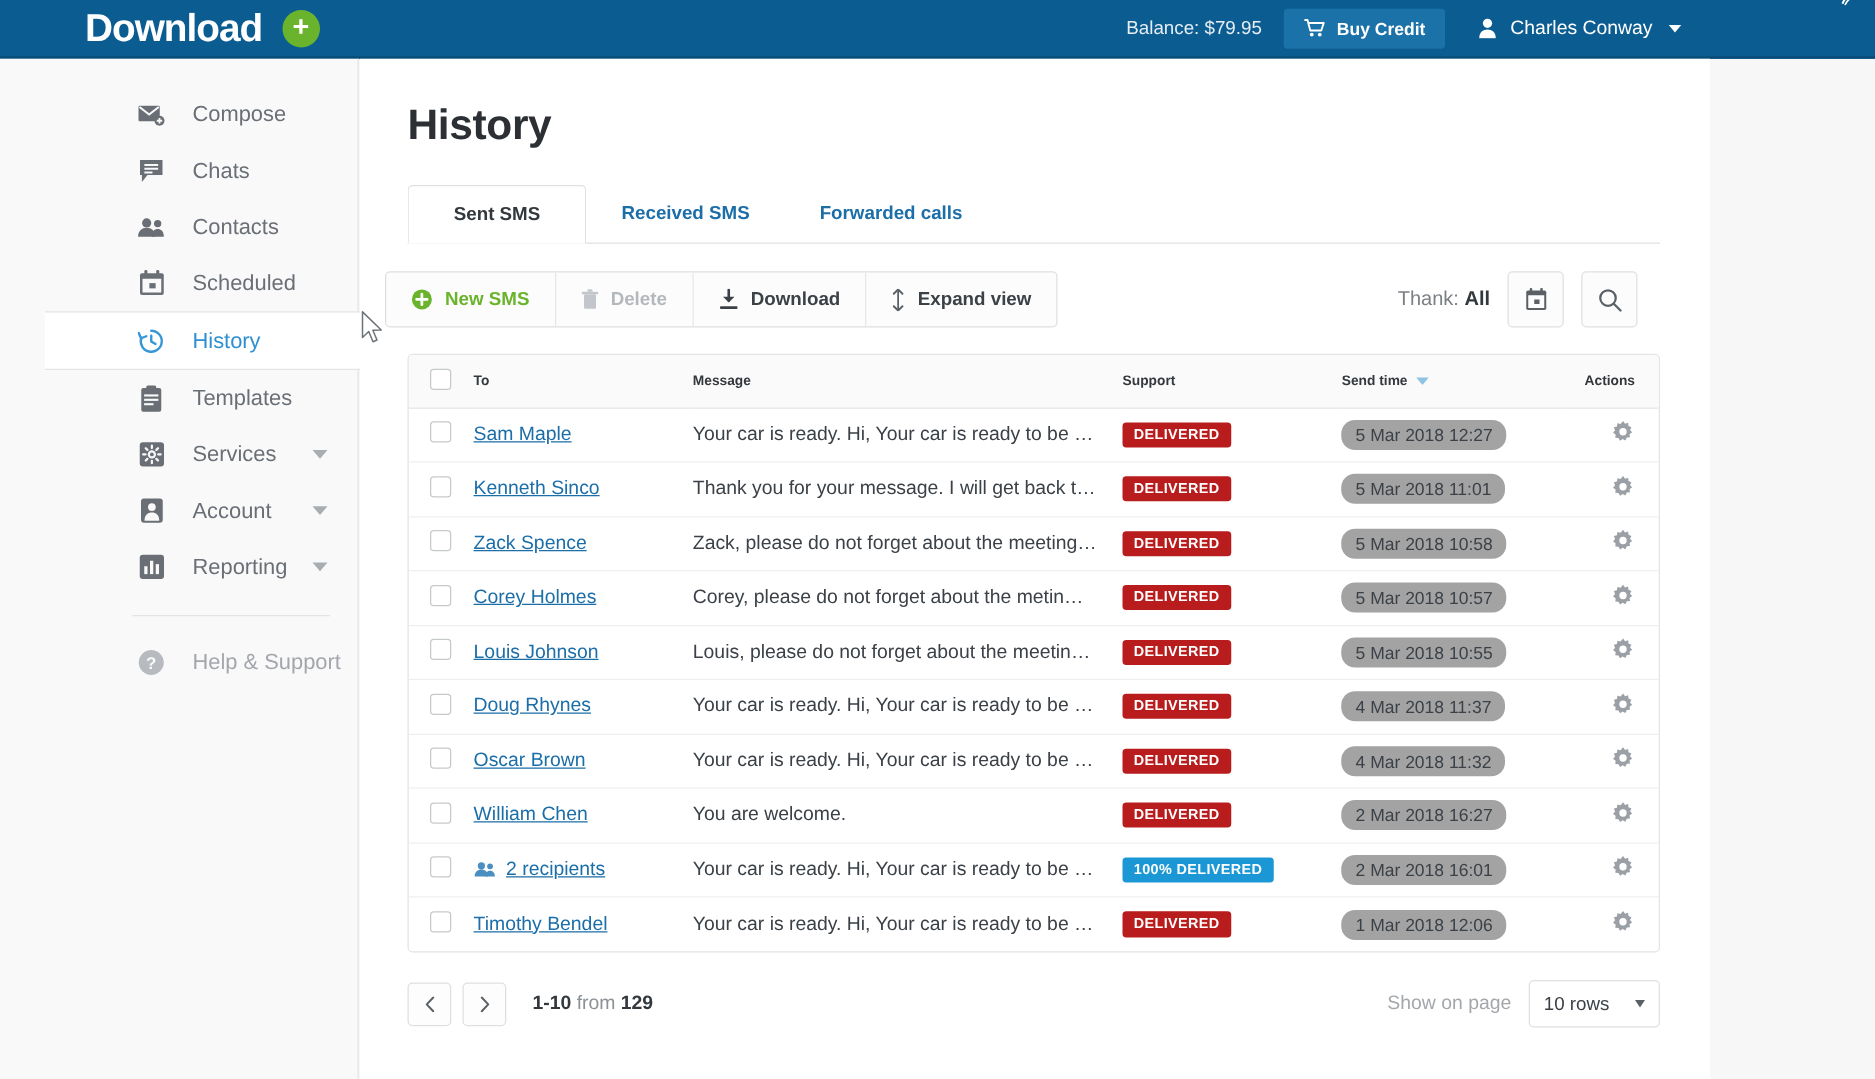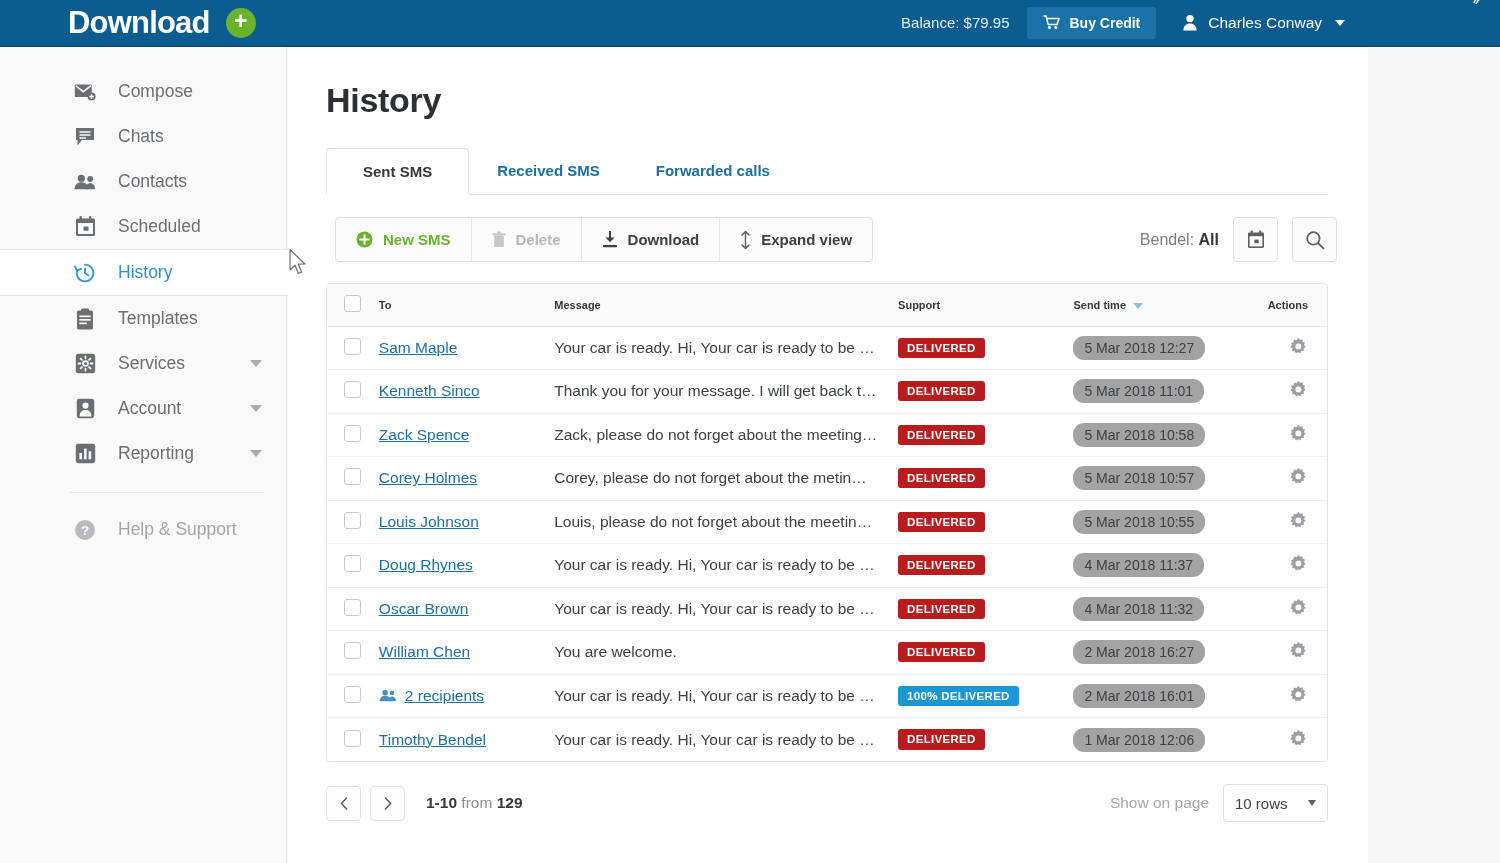--- a/index.html
+++ b/index.html
@@ -58,21 +58,21 @@
     margin-left: 3px;
   }
 
   
   .sidebar {
     position: absolute; top: 47px; left: 0;
     width: 287px; height: 816px;
     background: #f9f9fa;
     border-right: 1px solid #e4e4e6;
   }
-  .nav { padding-top: 22px; }
+  .nav { padding-top: 22px; margin-left: 36px; }
   .nav-item {
     position: relative;
     display: flex; align-items: center;
     height: 45px; padding-left: 70px;
     color: #6a6f75; font-size: 17.5px;
     cursor: pointer;
   }
   .nav-item .nav-icon {
     position: absolute; left: 74px;
     width: 22px; height: 22px;
@@ -133,21 +133,21 @@
     background: #ffffff;
     border: 1px solid #e0e1e3;
     border-bottom: 1px solid #ffffff;
     border-radius: 4px 4px 0 0;
     margin-bottom: -1px;
     padding: 0 36px;
   }
 
   
   .toolbar {
-    margin: 22px 0 0 47px;
+    margin: 22px 0 0 20px;
     width: 1002px; height: 45px;
     display: flex; align-items: center;
     position: relative;
   }
   .btn-group {
     display: flex; height: 45px;
     border: 1px solid #dedfe1; border-radius: 4px;
     background: #fcfcfc; overflow: hidden;
   }
   .tbtn {
@@ -484,21 +484,21 @@
           <path d="M5.5 1 L5.5 17" stroke="#5a6066" stroke-width="1.4"></path>
           <path d="M2 4 L5.5 0.6 L9 4" stroke="#5a6066" stroke-width="1.5" fill="none" stroke-linecap="round" stroke-linejoin="round"></path>
           <path d="M2 14 L5.5 17.4 L9 14" stroke="#5a6066" stroke-width="1.5" fill="none" stroke-linecap="round" stroke-linejoin="round"></path>
         </svg>
         <span>Expand view</span>
       </div>
     </div>
 
     <div class="toolbar-right">
       <div class="period">
-        <span>Bendel:</span>
+        <span>Thank:</span>
         <b>All</b>
       </div>
       <div class="icon-btn">
         <svg width="18" height="19" viewBox="0 0 18 19">
           <rect x="1" y="2.4" width="16" height="15.6" rx="1.4" fill="#5a6066"></rect>
           <rect x="2.6" y="6.2" width="12.8" height="10.2" fill="#fcfcfc"></rect>
           <rect x="7.4" y="9.6" width="4.2" height="3.6" fill="#5a6066"></rect>
           <rect x="3.8" y="0.4" width="2" height="4" rx="0.8" fill="#5a6066"></rect>
           <rect x="12.2" y="0.4" width="2" height="4" rx="0.8" fill="#5a6066"></rect>
         </svg>

